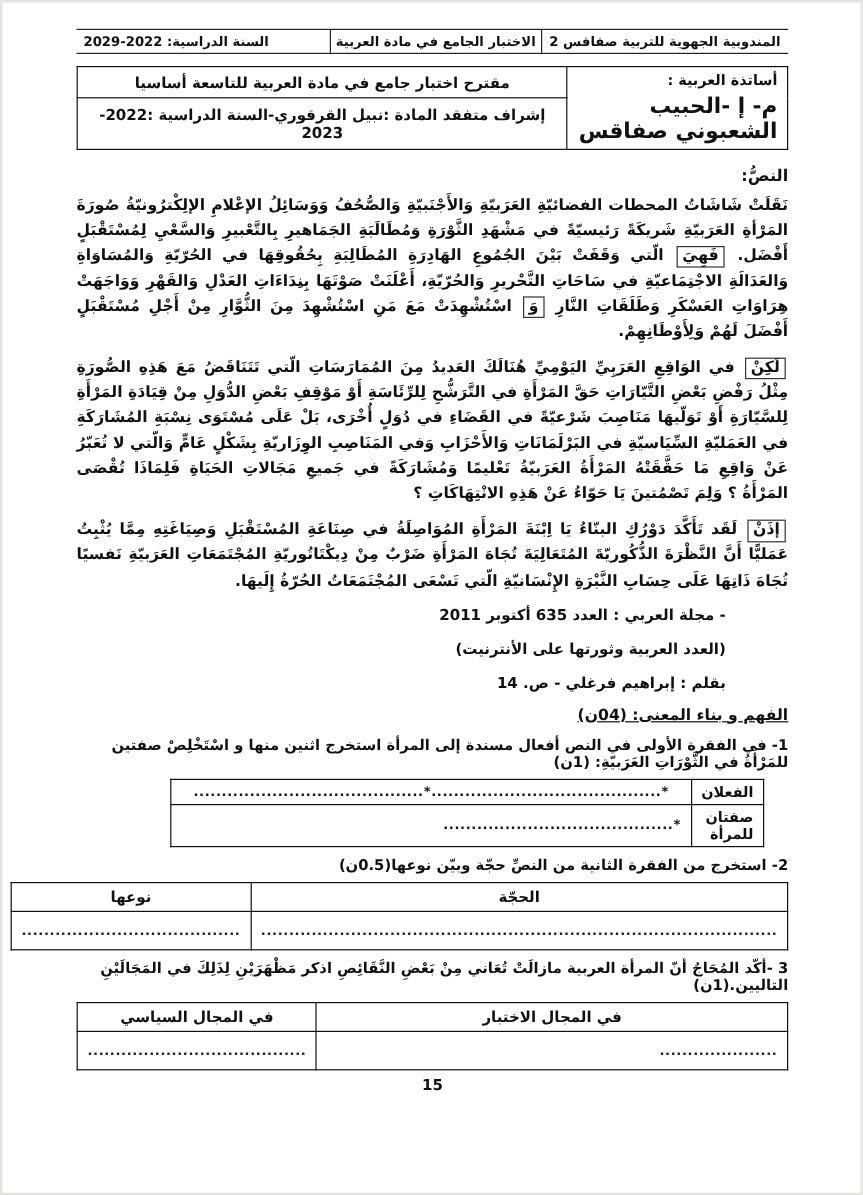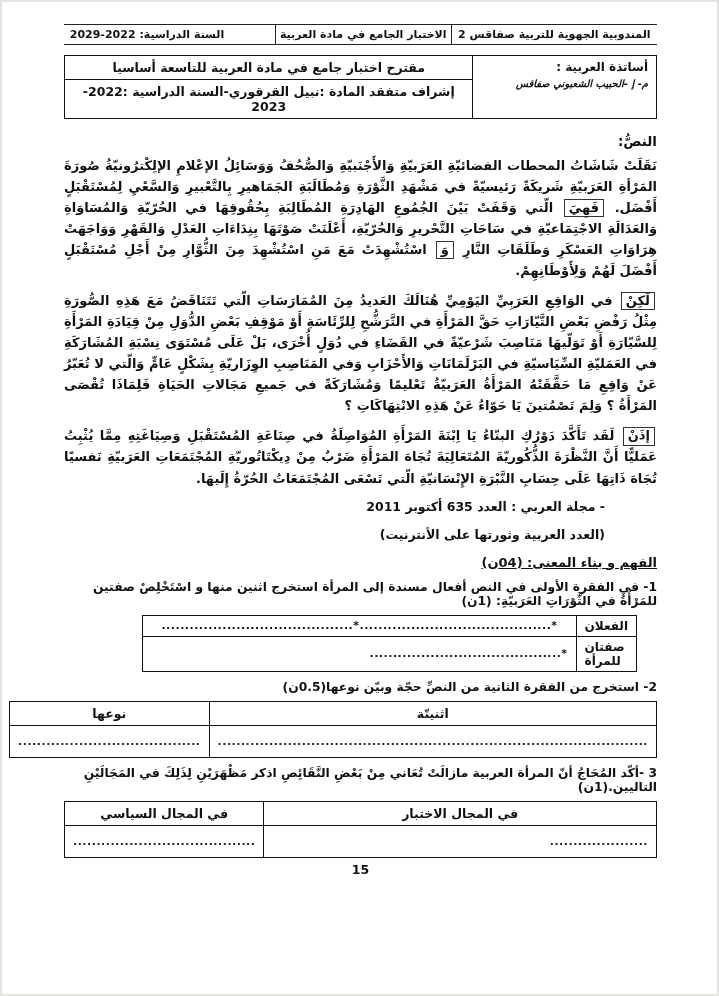--- a/index.html
+++ b/index.html
@@ -17,37 +17,37 @@
     font-size:11px; font-weight:bold;
   }
   .th-cell { padding:3px 4px; text-align:center; white-space:nowrap; }
   .th-right { flex:1.25; }
   .th-center { flex:1.05; border-right:1.2px solid #222; border-left:1.2px solid #222;margin-left:45px; }
   .th-left { flex:1; }
   
   .info-box { width:100%; border-collapse:collapse; margin-top:10px; font-weight:bold; }
   .info-box td { border:1.7px solid #111; padding:4px 8px; }
   .ib-right { width:31%; font-size:12px; text-align:right; vertical-align:top; }
-  .ib-right .ib-line2 { margin-top:4px; font-size:10px;font-style:italic; }
+  .ib-right .ib-line2 { margin-top:4px; font-size:18px; }
   .ib-left { text-align:center; font-size:12.5px; }
   
   .text-body { margin-top:12px; font-size:13px; line-height:1.62; text-align:justify; font-weight:600; }
   .text-label { font-weight:bold; font-size:13.5px; margin-bottom:2px; }
   .para { margin-bottom:9px; }
   .boxed { border:1.2px solid #333; padding:0 4px; margin:0 2px; display:inline-block; line-height:1.25; }
   
   .source { margin:10px 52px 0 0; font-size:12.5px; font-weight:bold; }
   .source-line { margin-bottom:13px; }
   
   .section-heading { font-size:13px; font-weight:bold; text-decoration:underline; margin:6px 0 10px; }
   .question { font-size:12.3px; font-weight:bold; margin:8px 0 7px; }
   table.ans { border-collapse:collapse; font-size:12px; font-weight:bold; }
   table.ans td { border:1.4px solid #111; padding:3px 8px; }
   .q1-table { width:70%; margin-right:20px; }
-  .q1-table .label-cell { width:112px; text-align:left; }
+  .q1-table .label-cell { width:112px; text-align:right; }
   .q1-table .dots-cell { font-size:11px; letter-spacing:.5px; }
   .dots-pair { display:flex; justify-content:space-between; padding:0 10px; }
   .full-table { width:100%; }
   .full-table .head-cell { text-align:center; font-size:12.5px; padding:4px; }
   .full-table .body-cell { height:32px; vertical-align:middle; font-size:11px; letter-spacing:.5px; color:#222; }
   .wide-col { width:69%; }
   .narrow-col { width:31%; }
   
   .page-number { text-align:center; font-size:12.5px; font-weight:bold; margin-top:4px; }
 </style>
@@ -92,20 +92,21 @@
     </p>
     <p class="para">
       <span class="boxed">إذَنْ</span>
       <span>لَقَد تَأَكَّدَ دَوْرُكِ البنّاءُ يَا اِبْنَةَ المَرْأَةِ المُوَاصِلَةُ في صِنَاعَةِ المُسْتَقْبَلِ وَصِيَاغَتِهِ مِمَّا يُثْبِتُ عَمَليًّا أَنَّ النَّظْرَةَ الذُّكُوريّةَ المُتَعَالِيَةَ تُجَاهَ المَرْأَةِ ضَرْبٌ مِنْ دِيكْتَاتُوريّةِ المُجْتَمَعَاتِ العَرَبيّةِ نَفسيًا تُجَاهَ ذَاتِهَا عَلَى حِسَابِ النَّبْرَةِ الإِنْسَانيّةِ الّتي تَسْعَى المُجْتَمَعَاتُ الحُرّةُ إِلَيهَا.</span>
     </p>
   </div>
 
   <div class="source">
     <div class="source-line">- مجلة العربي : العدد 635 أكتوبر 2011</div>
     <div class="source-line">(العدد العربية وثورتها على الأنترنيت)</div>
+    <div class="source-line">بقلم : إبراهيم فرغلي - ص. 14</div>
   </div>
 
   <div class="section-heading">الفهم و بناء المعنى:  (04ن)</div>
 
   <div class="question">1- في الفقرة الأولى في النص أفعال مسندة إلى المرأة استخرج اثنين منها و اسْتَخْلِصْ صفتين للمَرْأَةُ في الثَّوْرَاتِ العَرَبيّةِ: (1ن)</div>
   <table class="ans q1-table">
     <tbody>
       <tr>
         <td class="label-cell">الفعلان</td>
         <td class="dots-cell">
@@ -121,21 +122,21 @@
           <span>*.........................................</span>
         </td>
       </tr>
     </tbody>
   </table>
 
   <div class="question">2- استخرج من الفقرة الثانية من النصِّ حجّة وبيّن نوعها(0.5ن)</div>
   <table class="ans full-table">
     <tbody>
       <tr>
-        <td class="head-cell wide-col">اثنينّة</td>
+        <td class="head-cell wide-col">الحجّة</td>
         <td class="head-cell narrow-col">نوعها</td>
       </tr>
       <tr>
         <td class="body-cell">............................................................................................</td>
         <td class="body-cell">.......................................</td>
       </tr>
     </tbody>
   </table>
 
   <div class="question">3 -أكّد المُحَاجُ أنّ المرأة العربية مازالَتْ تُعَاني مِنْ بَعْضِ النَّقَائِصِ اذكر مَظْهَرَيْنِ لِذَلِكَ في المَجَالَيْنِ التاليين.(1ن)</div>

